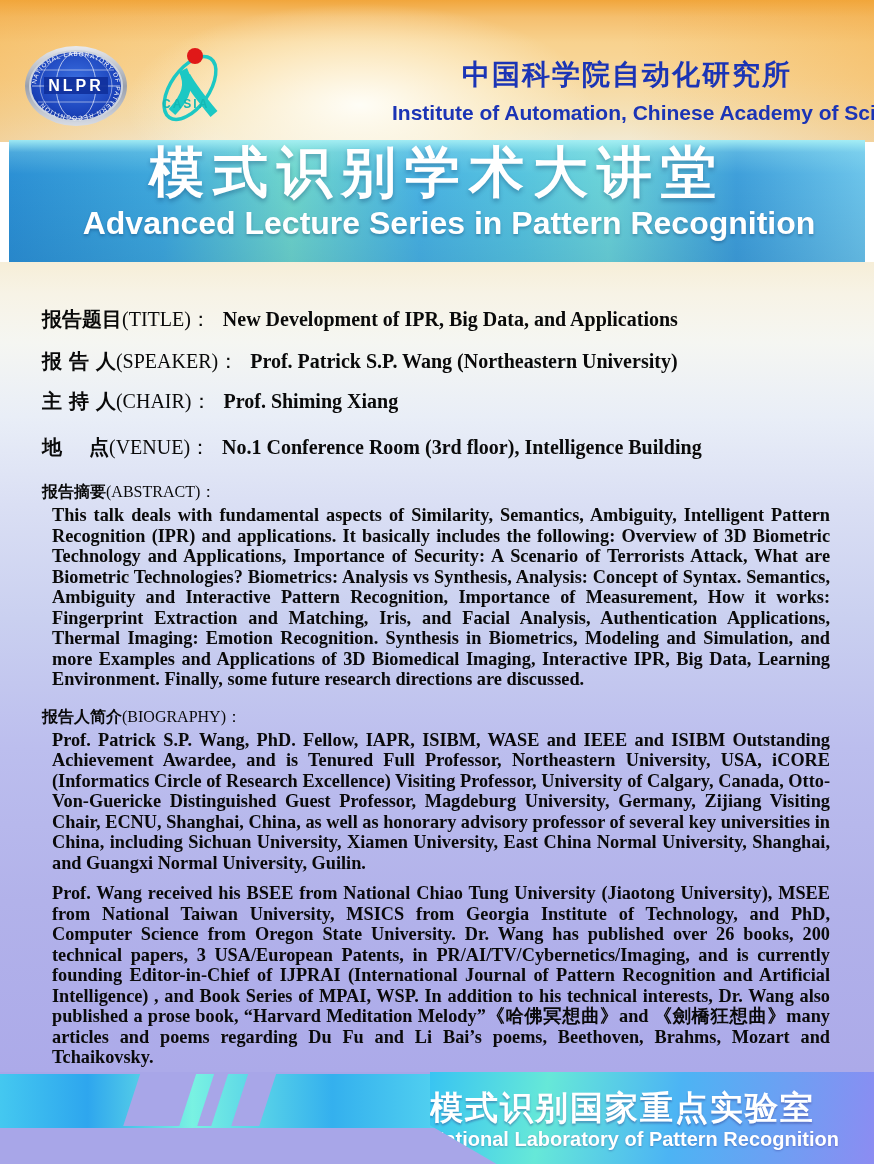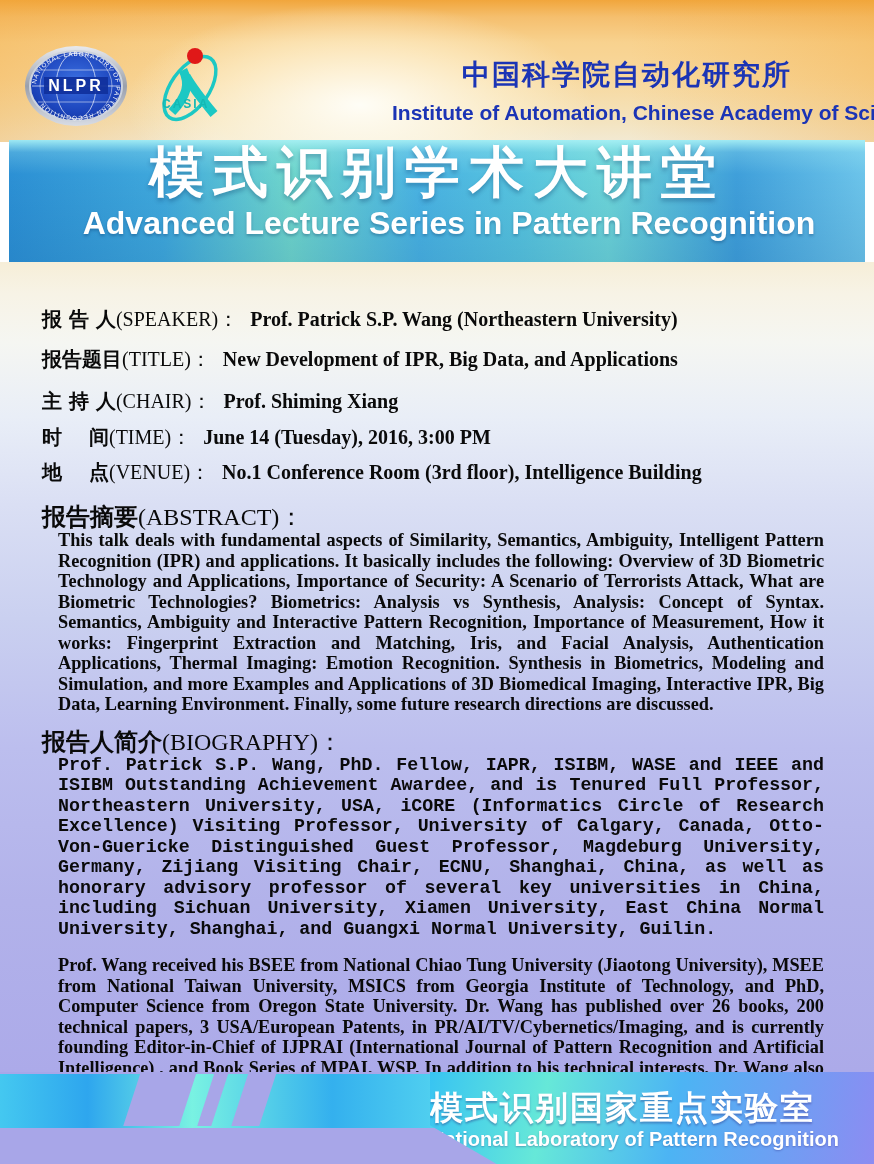--- a/index.html
+++ b/index.html
@@ -45,32 +45,32 @@
   }
   
   .content{
     position:absolute;top:262px;left:0;width:874px;height:810px;overflow:hidden;
     background:linear-gradient(180deg,
       #f6eed8 0%, #f7f3e6 4%, #f5f6f2 10%, #e9eef7 19%,
       #dadff4 30%, #cad0f0 44%, #bcbeee 60%, #b2b2ea 79%, #acaae9 100%);
     padding:46px 34px 0 42px;box-sizing:border-box;color:#0a0a0a;
   }
   .info-row{font-size:20px;line-height:22px;white-space:nowrap;}
-  .r1{margin-bottom:20px}.r2{margin-bottom:18px}.r3{margin-bottom:14px}.r4{margin-bottom:13px}.r5{margin-bottom:23px}
+  .r1{margin-bottom:20px}.r2{margin-bottom:18px}.r3{margin-bottom:24px}.r4{margin-bottom:13px}.r5{margin-bottom:23px}
   .lab-zh{font-family:"DejaVu Sans","Liberation Sans",sans-serif;font-weight:bold;}
   .lab-en{font-family:"Liberation Serif",serif;font-weight:normal;}
   .val{font-family:"Liberation Serif",serif;font-weight:bold;margin-left:12px;}
-  .sec-head{font-size:24px;line-height:22px;}
+  .sec-head{font-size:16px;line-height:22px;}
   .para{
     font-family:"Liberation Serif",serif;font-weight:bold;
-    font-size:18.3px;line-height:20.5px;text-align:justify;margin:16px;
+    font-size:18.3px;line-height:20.5px;text-align:justify;margin:10px;
   }
   .abstract-para{margin-top:2px;}
   .bio-head{margin-top:16px;}
-  .bio-para{margin-top:2px;font-family:Liberation Mono, monospace;}
+  .bio-para{margin-top:2px;}
   
   .footer{position:absolute;left:0;bottom:0;width:874px;height:92px;background:#a8a6e8;}
   .footer-band{
     position:absolute;left:0;top:2px;width:874px;height:54px;
     background:linear-gradient(90deg,#44c8f0 0%,#2ea6ee 10%,#79f2e2 22%,#34b0ee 38%,#56d6f0 52%,#3bb4ee 70%,#49c4f0 100%);
   }
   .cut{position:absolute;top:0;height:54px;background:#a8a6e8;transform:skewX(-18deg);}
   .cut1{left:132px;width:56px;}
   .cut2{left:206px;width:14px;}
   .cut3{left:240px;width:28px;}
@@ -140,31 +140,28 @@
     </div>
   </div>
 
   <div class="banner">
     <div class="banner-title-zh">模式识别学术大讲堂</div>
     <div class="banner-title-en">Advanced Lecture Series in Pattern Recognition</div>
   </div>
 
   <div class="content">
 
+    <div class="info-row r1">
+      <span class="lab-zh">报告题目</span><span class="lab-en">(TITLE)：</span><span class="val">New Development of IPR, Big Data, and Applications</span>
+    </div>
     <div class="info-row r2">
       <span class="lab-zh">报 告 人</span><span class="lab-en">(SPEAKER)：</span><span class="val">Prof. Patrick S.P. Wang (Northeastern University)</span>
     </div>
-    <div class="info-row r1">
-      <span class="lab-zh">报告题目</span><span class="lab-en">(TITLE)：</span><span class="val">New Development of IPR, Big Data, and Applications</span>
-    </div>
     <div class="info-row r3">
       <span class="lab-zh">主 持 人</span><span class="lab-en">(CHAIR)：</span><span class="val">Prof. Shiming Xiang</span>
-    </div>
-    <div class="info-row r4">
-      <span class="lab-zh">时　 间</span><span class="lab-en">(TIME)：</span><span class="val">June 14 (Tuesday), 2016, 3:00 PM</span>
     </div>
     <div class="info-row r5">
       <span class="lab-zh">地　 点</span><span class="lab-en">(VENUE)：</span><span class="val">No.1 Conference Room (3rd floor), Intelligence Building</span>
     </div>
 
     <div class="sec-head">
       <span class="lab-zh">报告摘要</span><span class="lab-en">(ABSTRACT)：</span>
     </div>
     <p class="para abstract-para">This talk deals with fundamental aspects of Similarity, Semantics, Ambiguity, Intelligent Pattern Recognition (IPR) and applications. It basically includes the following: Overview of 3D Biometric Technology and Applications, Importance of Security: A Scenario of Terrorists Attack, What are Biometric Technologies? Biometrics: Analysis vs Synthesis, Analysis: Concept of Syntax. Semantics, Ambiguity and Interactive Pattern Recognition, Importance of Measurement, How it works: Fingerprint Extraction and Matching, Iris, and Facial Analysis, Authentication Applications, Thermal Imaging: Emotion Recognition. Synthesis in Biometrics, Modeling and Simulation, and more Examples and Applications of 3D Biomedical Imaging, Interactive IPR, Big Data, Learning Environment. Finally, some future research directions are discussed.</p>
 

